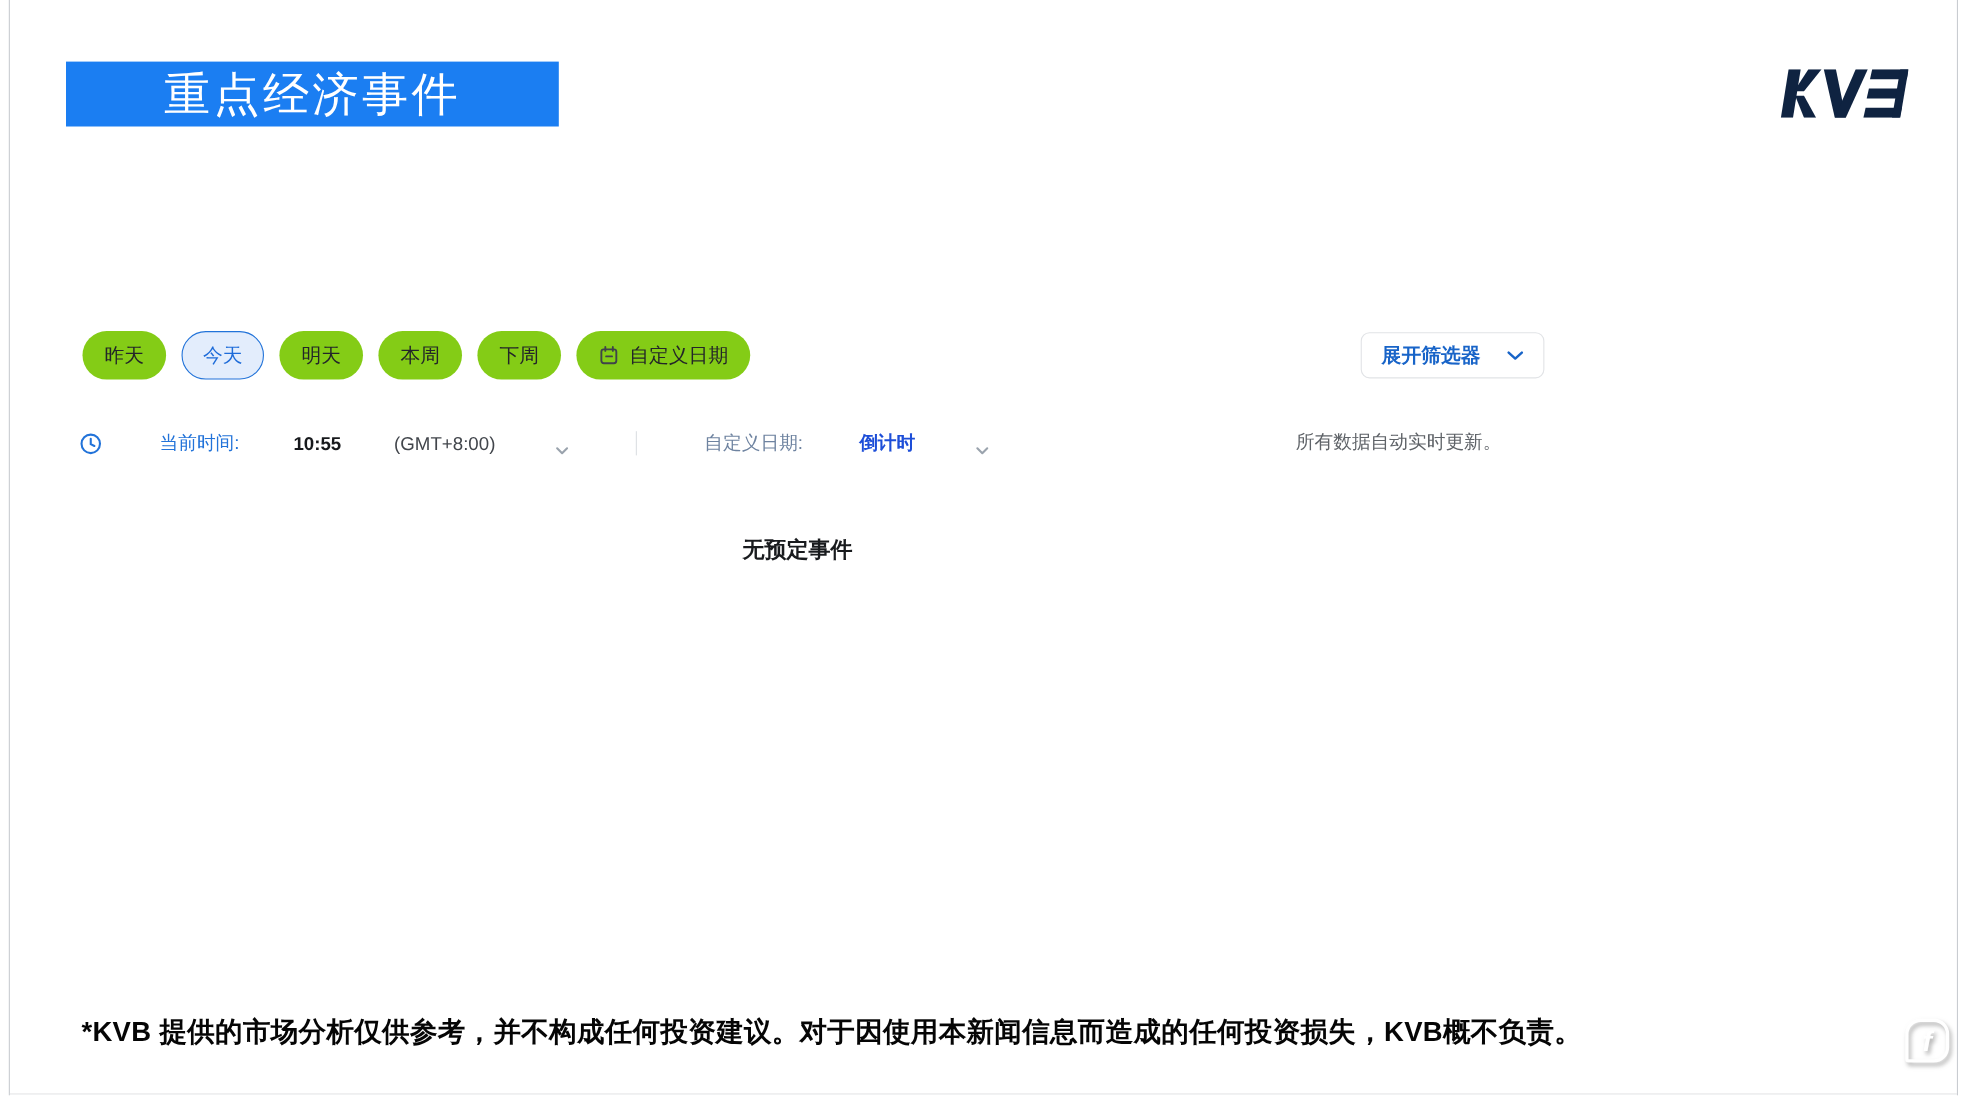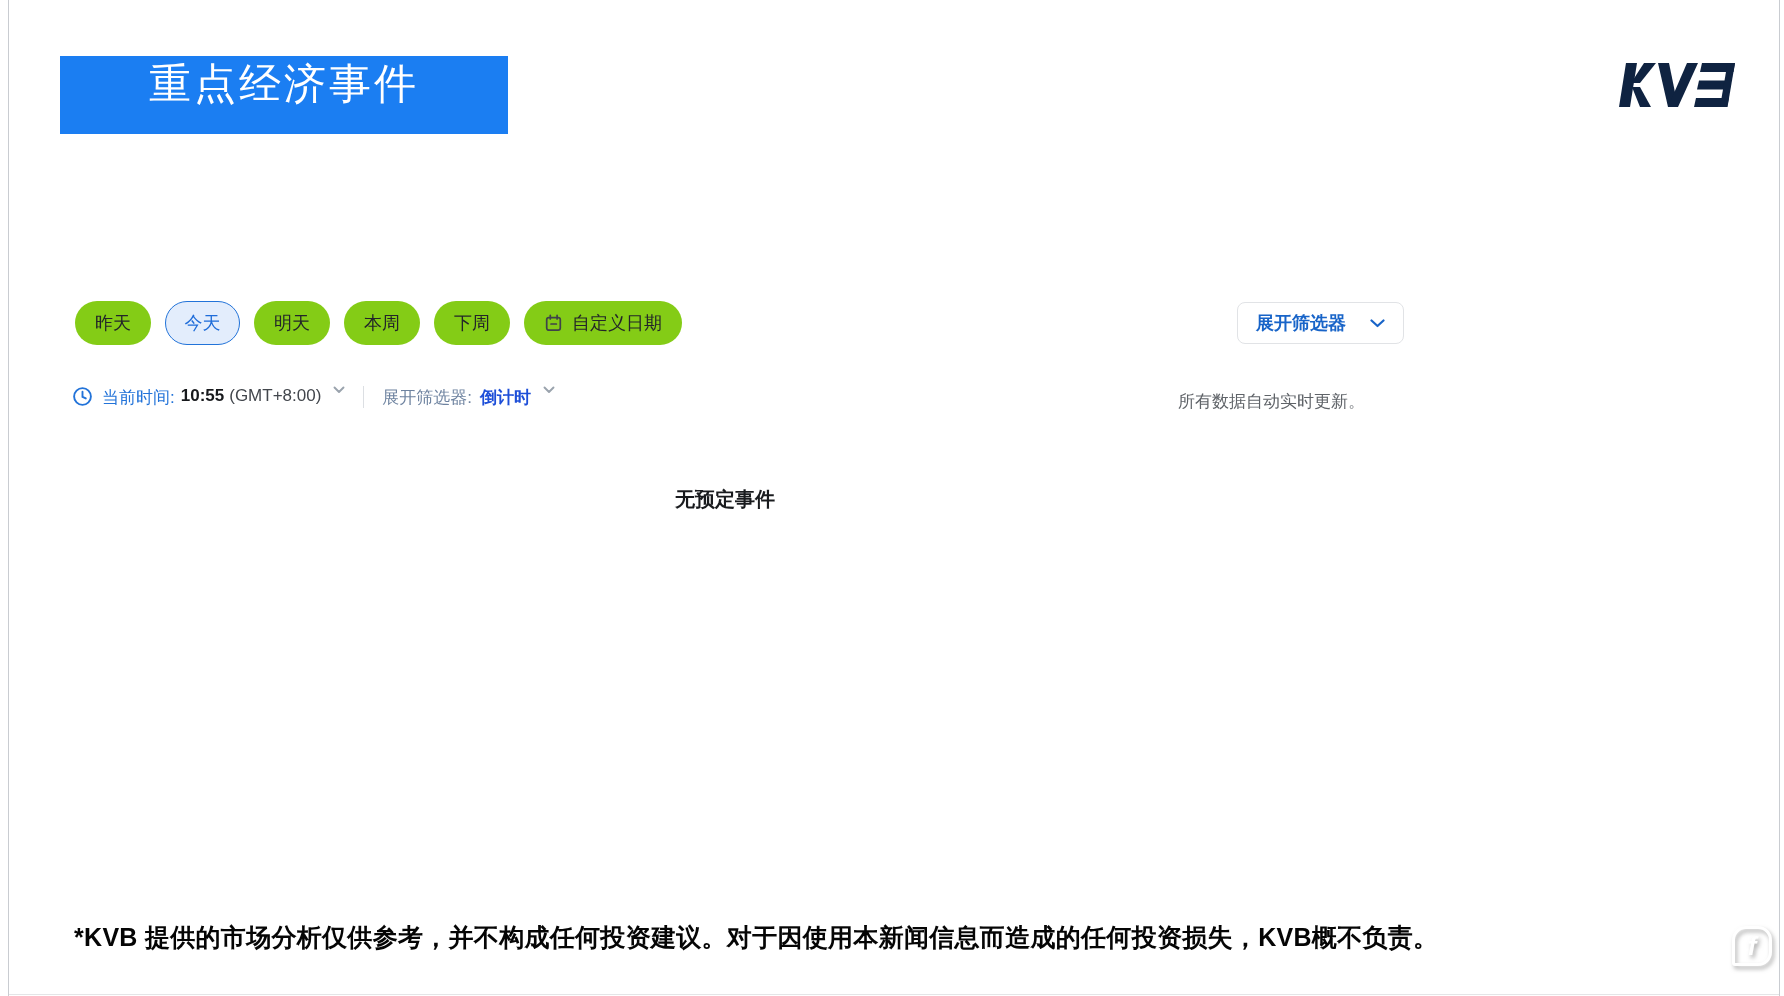--- a/index.html
+++ b/index.html
@@ -10,23 +10,23 @@
     position: relative;
     overflow: hidden;
   }
   
   .frame-left  { position: absolute; left: 8px; top: 0; width: 1px; height: 996px; background: #c9ccd1; }
   .frame-right { position: absolute; left: 1779px; top: 0; width: 1px; height: 996px; background: #c9ccd1; }
   .frame-bottom{ position: absolute; left: 9px; top: 994px; width: 1770px; height: 1px; background: #e4e5e7; }
 
   
   .banner {
-    position: absolute; left: 60px; top: 56px; width: 448px; height: 78px;
+    position: absolute; left: 60px; top: 56px; width: 448px; height: 59px;
     background: #1b7ef2; color: #ffffff;
-    display: flex; justify-content: center;
+    display: flex; align-items: center; justify-content: center;
     font-size: 42px; letter-spacing: 3px; font-weight: 500;
   }
 
   
   .logo { position: absolute; left: 1617px; top: 63px; width: 118px; height: 44px; }
 
   
   .tabs-row {
     position: absolute; left: 75px; top: 301px;
     display: flex; align-items: center; gap: 14px;
@@ -51,21 +51,21 @@
     background: #ffffff; border: 1px solid #e1e3e6; border-radius: 8px;
     color: #1864c8; font-family: "Liberation Sans", sans-serif;
     font-size: 18px; font-weight: 600;
     display: flex; align-items: center; gap: 24px; padding: 0 18px;
     cursor: pointer; white-space: nowrap;
   }
 
   
   .time-bar {
     position: absolute; left: 72px; top: 386px; height: 28px;
-    display: flex; align-items: flex-start; font-size: 17px; white-space: nowrap;
+    display: flex; align-items: flex-end; font-size: 17px; white-space: nowrap; gap: 43px;
   }
   .time-bar .clock { display: flex; align-items: center; }
   .t-label { color: #2273d9; font-weight: 500; margin-left: 9px; }
   .t-value { color: #17191c; font-weight: 700; margin-left: 6px; }
   .t-zone  { color: #42464c; margin-left: 5px; }
   .t-chev  { margin-left: 12px; display: flex; align-items: center; cursor: pointer; }
   .t-sep   { width: 1px; height: 22px; background: #dcdfe3; margin: 0 18px; }
   .d-label { color: #6e83a0; font-weight: 500; }
   .d-value { color: #1d4ed8; font-weight: 700; margin-left: 8px; }
 
@@ -176,21 +176,21 @@
   </span>
   <span class="t-label">当前时间:</span>
   <span class="t-value">10:55</span>
   <span class="t-zone">(GMT+8:00)</span>
   <span class="t-chev">
     <svg width="12" height="8" viewBox="0 0 12 8" fill="none" stroke="#9aa3ad" stroke-width="1.9" stroke-linecap="round" stroke-linejoin="round">
       <path d="M1.5 1.5 L6 6 L10.5 1.5"></path>
     </svg>
   </span>
   <span class="t-sep"></span>
-  <span class="d-label">展开筛选器:</span>
+  <span class="d-label">自定义日期:</span>
   <span class="d-value">倒计时</span>
   <span class="t-chev">
     <svg width="12" height="8" viewBox="0 0 12 8" fill="none" stroke="#9aa3ad" stroke-width="1.9" stroke-linecap="round" stroke-linejoin="round">
       <path d="M1.5 1.5 L6 6 L10.5 1.5"></path>
     </svg>
   </span>
 </div>
 
 <div class="auto-update">所有数据自动实时更新。</div>
 

